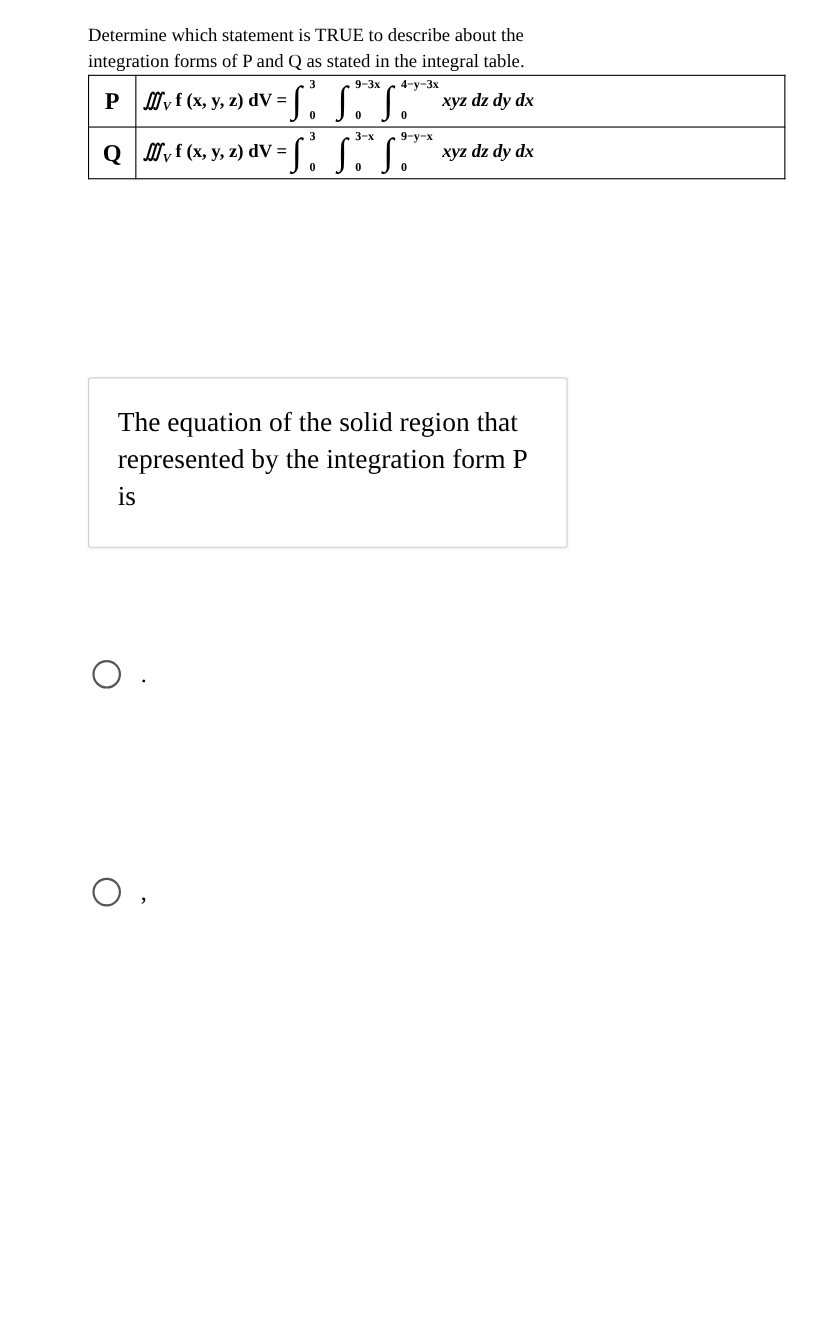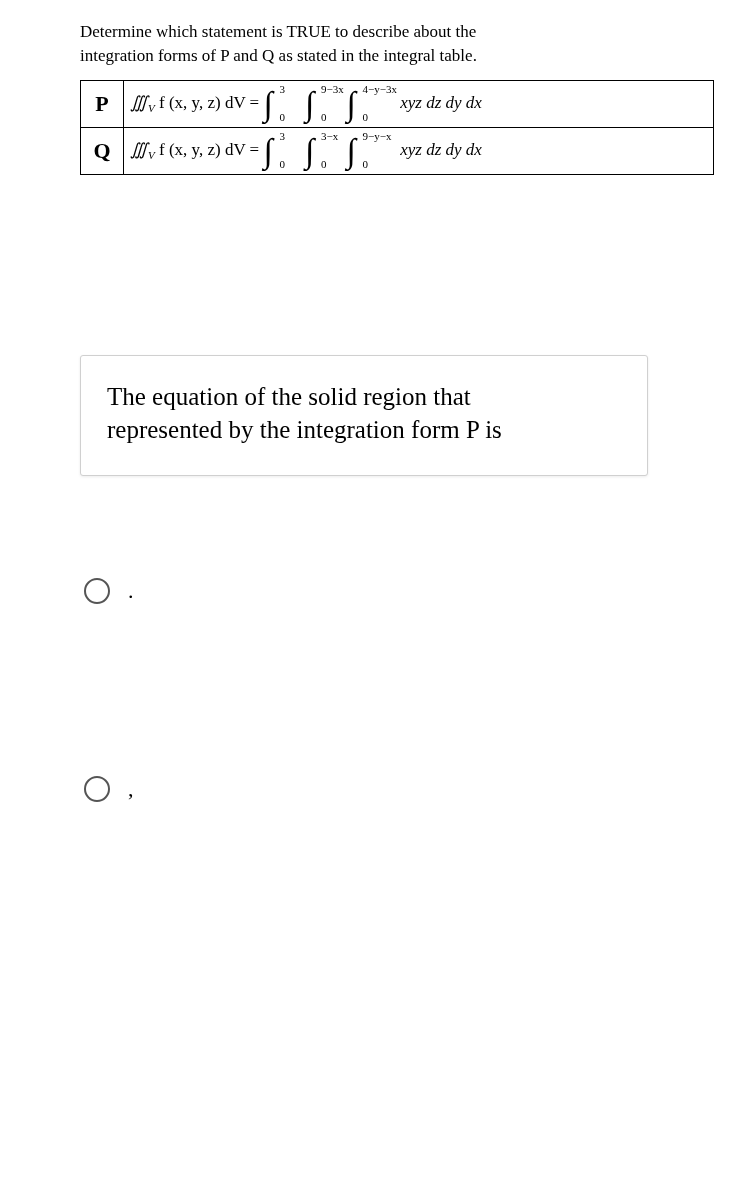--- a/index.html
+++ b/index.html
@@ -11,21 +11,21 @@
   .page {
     background: #ffffff;
     width: 754px;
     min-height: 1200px;
     box-sizing: border-box;
     padding: 20px 40px 40px 80px;
   }
   .question-stem {
     font-size: 17px;
     line-height: 1.4;
-    margin-bottom: 12px;
+    margin-bottom: 0;
   }
   table.integrals {
     border-collapse: collapse;
     width: 100%;
     margin-bottom: 40px;
   }
   table.integrals td {
     border: 1px solid #000;
     padding: 4px 6px;
     vertical-align: middle;
@@ -33,20 +33,21 @@
   .pq-cell {
     font-weight: bold;
     font-size: 22px;
     text-align: center;
     width: 30px;
   }
   .formula {
     font-family: "Times New Roman", serif;
     font-size: 17px;
     white-space: nowrap;
+    font-weight: bold;
   }
   .int-big {
     font-size: 34px;
     position: relative;
     display: inline-block;
     vertical-align: middle;
     margin-right: 28px;
   }
   .int-big .ub {
     position: absolute;
@@ -68,21 +69,21 @@
     vertical-align: sub;
     font-style: italic;
   }
   .option-card {
     border: 1px solid #d0d0d0;
     border-radius: 3px;
     box-shadow: 0 1px 3px rgba(0,0,0,0.08);
     padding: 24px 26px 28px 26px;
     margin: 0 0 20px 0;
     box-sizing: border-box;
-    width: 568px;
+    width: 436px;
     background: #fff;
     font-size: 25px;
     line-height: 1.35;
   }
   .radio-row {
     display: flex;
     align-items: center;
     margin: 22px 0 70px 4px;
   }
   .radio-circle {

